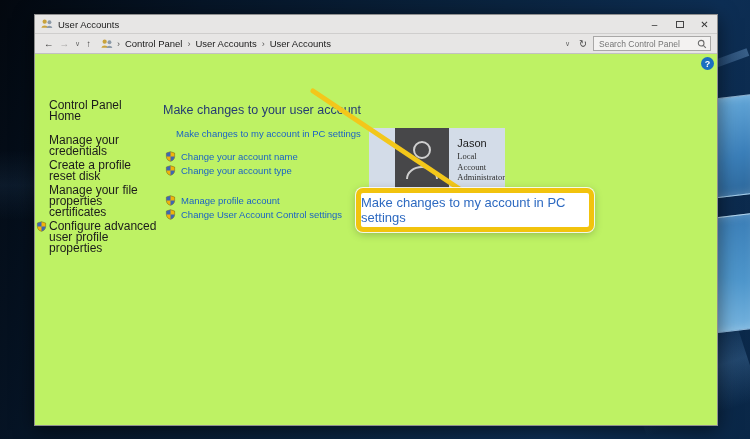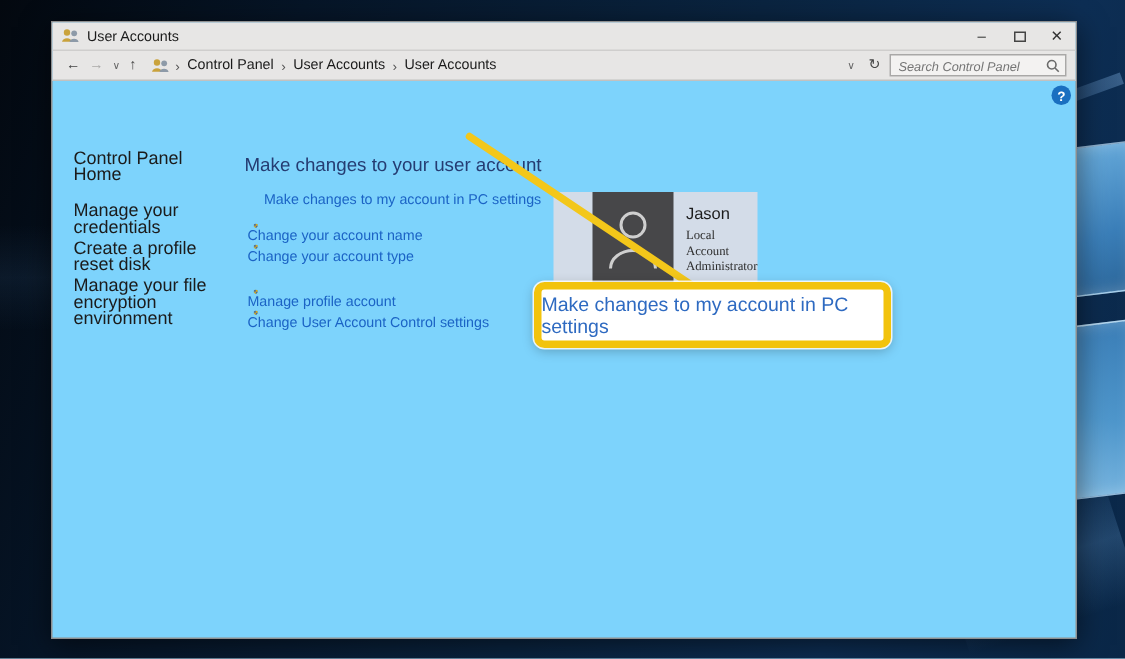--- a/index.html
+++ b/index.html
@@ -15,21 +15,21 @@
             background:linear-gradient(180deg,rgba(120,180,235,0) 0%,rgba(120,180,235,.22) 50%,rgba(120,180,235,0) 100%); }
   .glass-pane { position:absolute; right:-6px; width:42px; border:1px solid rgba(255,255,255,.45);
                 box-shadow:inset 0 0 10px rgba(255,255,255,.25); transform:skewY(-7deg); }
   .pane-1 { top:96px; height:100px; background:linear-gradient(160deg,#6aaede 0%,#3b7fb9 60%,#2c6699 100%); }
   .pane-2 { top:215px; height:116px; background:linear-gradient(200deg,#3a7db6 0%,#4f97cc 55%,#7db9e2 100%); }
   .pane-glow { position:absolute; right:0; top:60px; width:70px; height:8px; transform:rotate(-20deg);
                background:linear-gradient(90deg,rgba(140,190,240,0),rgba(140,190,240,.35)); }
 
   
   .window { position:absolute; left:34px; top:14px; width:684px; height:412px;
-            background:#7dd3fc; border:1px solid #8f8f8f; box-shadow:0 4px 18px rgba(0,0,0,.55); }
+            background:#bef264; border:1px solid #8f8f8f; box-shadow:0 4px 18px rgba(0,0,0,.55); }
 
   .titlebar { height:19px; background:#e7e6e5; display:flex; align-items:center;
               border-bottom:1px solid #cfcecd; padding-left:5px; }
   .titlebar .app-icon { width:13px; height:12px; margin-right:5px; }
   .title-text { font-size:9.5px; color:#1a1a1a; flex:1; }
   .win-controls { display:flex; height:100%; }
   .win-btn { width:25px; height:100%; display:flex; align-items:center; justify-content:center;
              font-size:10px; color:#333; cursor:default; }
   .max-glyph { width:8px; height:7px; border:1px solid #444; display:inline-block; }
 
@@ -39,38 +39,38 @@
   .nav-ic.disabled { color:#aaa9a8; }
   .nav-ic.small { font-size:7px; color:#666; }
   .crumb-icon { width:13px; height:12px; margin:0 4px 0 6px; }
   .breadcrumb { display:flex; align-items:center; gap:5px; color:#1a1a1a; white-space:nowrap; flex:1; }
   .crumb-sep { color:#555; font-size:9px; }
   .crumb { cursor:default; }
   .addr-right { display:flex; align-items:center; gap:3px; }
   .searchbox { width:118px; height:15px; background:#f3f2f1; border:1px solid #a9a8a7;
                display:flex; align-items:center; padding:0 3px 0 5px; }
   .searchbox input { flex:1; border:none; outline:none; background:transparent; font-size:8.5px;
-                     color:#5a5a5a; font-family:"Liberation Sans",sans-serif; width:90px;font-style:italic; }
+                     color:#5a5a5a; font-family:"Liberation Sans",sans-serif; width:90px; }
   .help-btn { position:absolute; right:3px; top:42px; width:13px; height:13px; border-radius:50%;
               background:#1a6fc0; color:#fff; font-size:9px; font-weight:bold;
               display:flex; align-items:center; justify-content:center; }
 
   
   .content { position:relative; height:371px; }
   .sidebar { position:absolute; left:0; top:0; width:128px; padding:46px 4px 0 14px;
              font-size:12px; color:#1b1b1b; }
   .side-item { position:relative; line-height:11px; margin-bottom:3px; width:108px; cursor:default; }
   .side-item.home { margin-bottom:13px; }
   .side-item .side-shield { position:absolute; left:-13px; top:0; }
 
   .main { position:absolute; left:128px; top:49px; width:390px; }
   .main-heading { font-size:12.5px; color:#253c72; margin-bottom:11px; font-weight:400; }
   .link { color:#1b63c5; font-size:9.5px; cursor:pointer; }
   .pc-link { margin-left:13px; margin-bottom:10px; width:fit-content; }
-  .link-row { display:flex; align-items:flex-start; height:14px; margin-left:2px;flex-direction:column; }
+  .link-row { display:flex; align-items:center; height:14px; margin-left:2px; }
   .link-row svg { margin-right:5px; }
   .row-spacer { height:16px; }
 
   .user-panel { position:absolute; left:334px; top:74px; width:136px; height:60px;
                 background:#d3dce8; display:flex;padding-left:26px; }
   .avatar { width:60px; height:60px; background:#474749; display:flex; align-items:center; justify-content:center; }
   .user-meta { padding:9px 0 0 8px; }
   .user-name { font-size:11px; color:#1c1c1c; margin-bottom:2px; }
   .user-sub { font-size:8.5px; color:#2e2e2e; line-height:10.5px;font-family:Liberation Serif, serif; }
 
@@ -143,21 +143,29 @@
   </div>
 
   <div class="help-btn">?</div>
 
   <div class="content">
 
     <div class="sidebar">
       <div class="side-item home">Control Panel Home</div>
       <div class="side-item">Manage your credentials</div>
       <div class="side-item">Create a profile reset disk</div>
-      <div class="side-item">Manage your file encryption environment</div>
+      <div class="side-item">Manage your file properties certificates</div>
+      <div class="side-item">
+        <svg class="side-shield" width="11" height="11" viewBox="0 0 16 16">
+          <path d="M8 1 L14 3 V8 C14 12 11 14.4 8 15 C5 14.4 2 12 2 8 V3 Z" fill="#f1b40a" stroke="#6e5c08" stroke-width="0.7"></path>
+          <path d="M8 1 L2 3 V8 H8 Z" fill="#3e68b0"></path>
+          <path d="M8 8 H14 C14 12 11 14.4 8 15 Z" fill="#3e68b0"></path>
+        </svg>
+        <span>Configure advanced user profile properties</span>
+      </div>
     </div>
 
     <div class="main">
       <div class="main-heading">Make changes to your user account</div>
       <div class="link pc-link">Make changes to my account in PC settings</div>
 
       <div class="link-row">
         <svg width="11" height="11" viewBox="0 0 16 16">
           <path d="M8 1 L14 3 V8 C14 12 11 14.4 8 15 C5 14.4 2 12 2 8 V3 Z" fill="#f1b40a" stroke="#6e5c08" stroke-width="0.7"></path>
           <path d="M8 1 L2 3 V8 H8 Z" fill="#3e68b0"></path>

